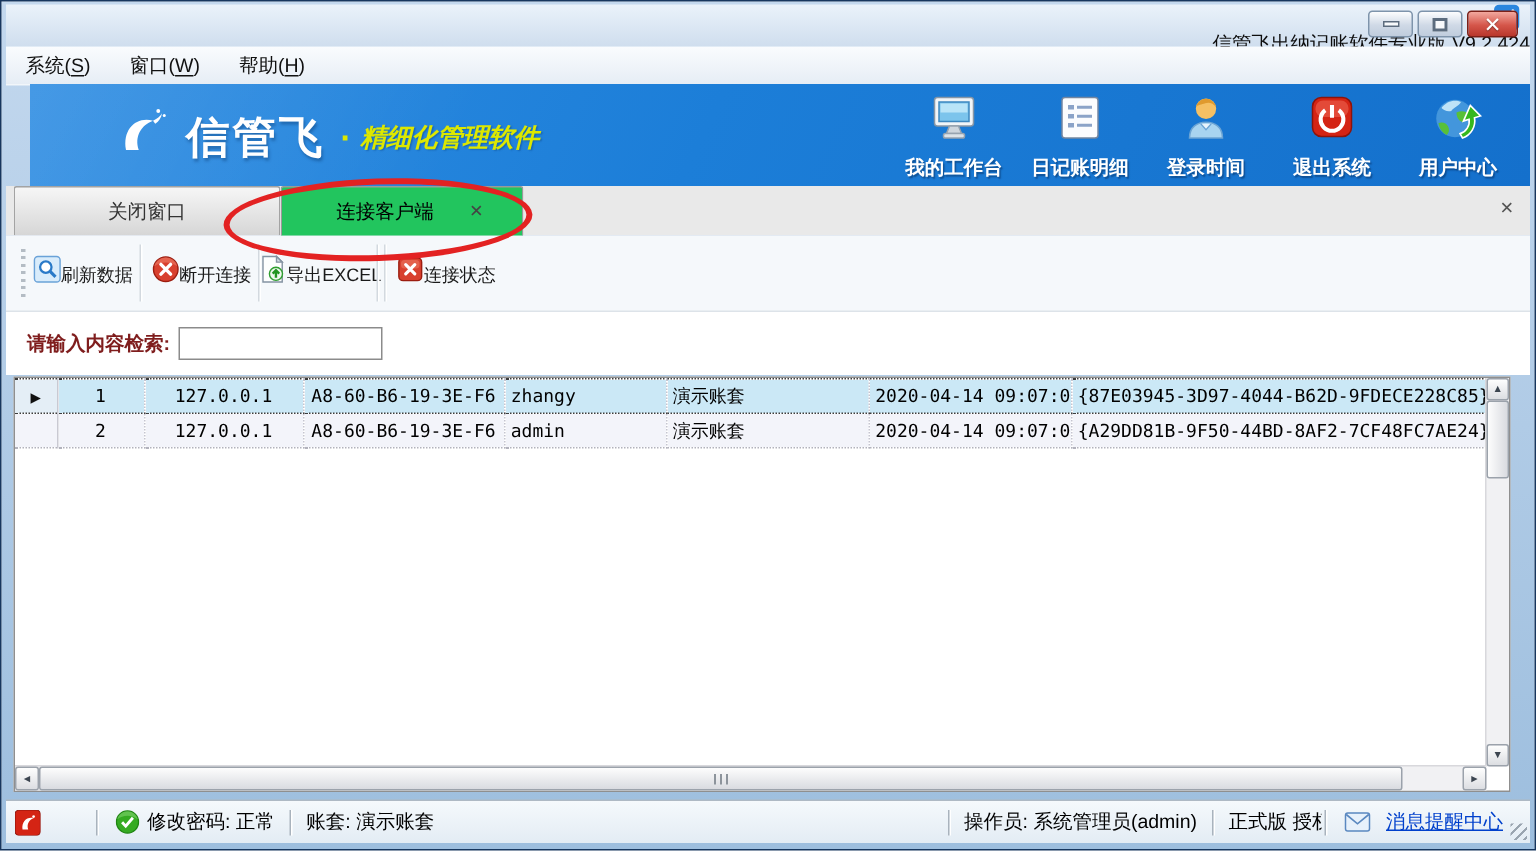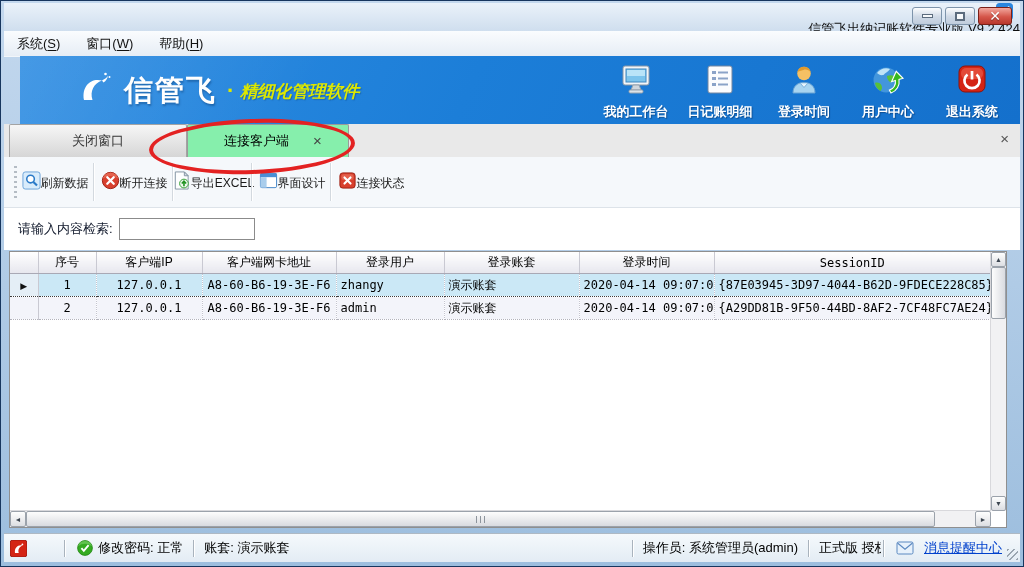--- a/index.html
+++ b/index.html
@@ -33,36 +33,36 @@
   .brand-sep{color:#dde800;font-size:22px;font-weight:bold;margin:0 6px 0 10px;}
   .brand-tag{color:#dde800;font-size:17px;font-weight:bold;font-style:italic;text-shadow:1px 1px 1px rgba(0,40,90,.3);}
   .banner-actions{position:absolute;right:6px;top:5px;display:flex;}
   .baction{width:84px;display:flex;flex-direction:column;align-items:center;justify-content:flex-end;height:60px;cursor:pointer;}
   .baction .lbl{font-size:13px;font-weight:bold;color:#fff;margin-top:3px;white-space:nowrap;text-shadow:1px 1px 1px rgba(0,30,70,.45);}
   
   .tabbar{position:absolute;top:123px;left:3px;right:3px;height:33px;background:#e9e9e9;}
   .tab{position:absolute;top:0;height:33px;box-sizing:border-box;border:1px solid #a3a3a3;border-bottom:none;
     border-radius:2px 2px 0 0;display:flex;align-items:center;justify-content:center;font-size:13px;color:#333;}
   .tab.inactive{left:5px;width:178px;background:linear-gradient(#f6f6f6,#d6d6d6);}
-  .tab.active{left:183px;width:162px;background:#86efac;border-color:#9a9a9a;color:#000;z-index:2;}
+  .tab.active{left:183px;width:162px;background:#22c55e;border-color:#9a9a9a;color:#000;z-index:2;}
   .tab.active .tlabel{margin-left:14px;}
   .tab-close{margin-left:20px;font-size:15px;color:#444;line-height:14px;padding:0 4px;}
   .panel-close{position:absolute;right:7px;top:5px;font-size:15px;color:#555;padding:1px 4px;}
   .annotation{position:absolute;left:148px;top:118px;width:198px;height:47px;border:4px solid #e32222;
     border-radius:50%;transform:rotate(-2deg);z-index:60;pointer-events:none;}
   
   .toolbar{position:absolute;top:156px;left:3px;right:3px;height:50px;background:#f5f8fb;
     border-bottom:1px solid #dde3e9;display:flex;align-items:center;}
   .tgrip{width:3px;height:32px;margin-left:10px;background:repeating-linear-gradient(#b4bcc4 0 2px,transparent 2px 5px);}
   .tbtn{width:72px;height:44px;margin-left:2px;display:flex;flex-direction:row;align-items:center;justify-content:center;cursor:pointer;}
   .tbtn .lbl{font-size:12px;color:#1a1a1a;margin-top:2px;white-space:nowrap;}
   .tsep{width:1px;height:38px;background:#d3d9df;box-shadow:1px 0 0 #fff;margin:0 2px;}
   
   .searchrow{position:absolute;top:207px;left:3px;right:3px;height:42px;background:#fff;display:flex;align-items:center;}
-  .search-label{font-size:13px;color:#0f172a;margin-left:14px;}
+  .search-label{font-size:13px;color:#7f1d1d;margin-left:14px;font-weight:bold;}
   .search-input{margin-left:6px;width:136px;height:22px;border:1px solid #8b8b8b;background:#fff;box-sizing:border-box;font-size:12px;padding:0 3px;}
   
   .gridwrap{position:absolute;top:250px;left:8px;right:16px;bottom:38px;border:1px solid #8f8f8f;background:#fff;}
   .tablearea{position:absolute;left:0;right:15px;top:0;bottom:16px;overflow:hidden;background:#fff;}
   table{border-collapse:collapse;table-layout:fixed;width:100%;}
   th{height:21px;font-size:12px;font-weight:normal;color:#000;background:linear-gradient(#ffffff,#e7e7ee);
     border-right:1px solid #c9c9d2;border-bottom:1px solid #a9a9b5;padding:0 2px;white-space:nowrap;overflow:hidden;}
   td{height:22px;font-size:12px;color:#000;padding:0 4px;white-space:nowrap;overflow:hidden;
     border-right:1px dotted #c4c4cf;}
   .mono{font-family:"DejaVu Sans Mono","Liberation Mono",monospace;font-size:12px;}
@@ -180,41 +180,41 @@
             <circle cx="16" cy="9.5" r="6.8" fill="#f5c064"></circle>
             <path d="M9.3 8.5 a6.8 6.8 0 0 1 13.4 0 c-2-3-5-3.4-7.2-2.6 c-2.6 1-4.8.8-6.2 2.6z" fill="#e09a2e"></path>
             <path d="M5 29 c0-7.5 5.2-10.5 11-10.5 s11 3 11 10.5 z" fill="#a8d4f0" stroke="#6ba4d4"></path>
             <path d="M12.5 19.5 l3.5 4 3.5-4" fill="#e8f4fc" stroke="#6ba4d4" stroke-width=".8"></path>
           </svg>
         </span>
         <span class="lbl">登录时间</span>
       </div>
       <div class="baction">
         <span>
+          <svg width="32" height="32" viewBox="0 0 32 32">
+            <rect x="3" y="2" width="26" height="26" rx="6" fill="#d42414" stroke="#8e130a"></rect>
+            <rect x="5" y="4" width="22" height="11" rx="5" fill="#ef6a56" opacity=".55"></rect>
+            <path d="M11.5 10.5 a7.6 7.6 0 1 0 9 0" fill="none" stroke="#fff" stroke-width="2.7"></path>
+            <line x1="16" y1="7" x2="16" y2="15.5" stroke="#fff" stroke-width="2.7"></line>
+          </svg>
+        </span>
+        <span class="lbl">退出系统</span>
+      </div>
+      <div class="baction">
+        <span>
           <svg width="34" height="32" viewBox="0 0 34 32">
             <circle cx="15" cy="16" r="12.5" fill="#4396dc"></circle>
             <path d="M6 9 c3-4.5 9-6 13-4 c-1.5 3-5 3.5-6.5 6 c-3 .5-5-.5-6.5-2z" fill="#bfe3f7"></path>
             <path d="M4 19 c2.5-1 5.5 0 6.5 2.5 c1 2 .5 4-1 5.5 c-3-1.5-5-4.5-5.5-8z" fill="#58c038"></path>
             <path d="M16 12 c3-1.5 7-1 9.5 1.5 c-1 2.5-3.5 3-5.5 5 c-2.5-1-4-3.5-4-6.5z" fill="#58c038"></path>
             <path d="M20 29 a12 12 0 0 0 8-13.5 l4-1.2 -6.8-7 -4.6 10.4 3.8-1.2 a8.6 8.6 0 0 1 -6 9.6 z" fill="#35b81e" stroke="#fff" stroke-width="1.1"></path>
           </svg>
         </span>
         <span class="lbl">用户中心</span>
       </div>
-      <div class="baction">
-        <span>
-          <svg width="32" height="32" viewBox="0 0 32 32">
-            <rect x="3" y="2" width="26" height="26" rx="6" fill="#d42414" stroke="#8e130a"></rect>
-            <rect x="5" y="4" width="22" height="11" rx="5" fill="#ef6a56" opacity=".55"></rect>
-            <path d="M11.5 10.5 a7.6 7.6 0 1 0 9 0" fill="none" stroke="#fff" stroke-width="2.7"></path>
-            <line x1="16" y1="7" x2="16" y2="15.5" stroke="#fff" stroke-width="2.7"></line>
-          </svg>
-        </span>
-        <span class="lbl">退出系统</span>
-      </div>
     </div>
   </div>
 
   <div class="tabbar">
     <div class="tab inactive">
       <span class="tlabel">关闭窗口</span>
     </div>
     <div class="tab active">
       <span class="tlabel">连接客户端</span>
       <span class="tab-close">×</span>
@@ -253,30 +253,20 @@
         <svg width="19" height="19" viewBox="0 0 20 20">
           <path d="M3.5 1 h9.5 l4 4 v14 h-13.5 z" fill="#fdfefe" stroke="#8493a2"></path>
           <path d="M13 1 l4 4 h-4 z" fill="#d7dfe7" stroke="#8493a2"></path>
           <circle cx="12.6" cy="13.2" r="4.6" fill="#eef7ee" stroke="#2f9e2f" stroke-width="1"></circle>
           <path d="M12.6 16 L12.6 11 M10.3 13.1 L12.6 10.7 L14.9 13.1" fill="none" stroke="#219421" stroke-width="1.7"></path>
         </svg>
       </span>
       <span class="lbl">导出EXCEL</span>
     </div>
     <span class="tsep"></span>
-    <div class="tbtn">
-      <span>
-        <svg width="19" height="19" viewBox="0 0 20 20">
-          <rect x="1.5" y="2.5" width="17" height="15" rx="1.5" fill="#fff" stroke="#3f83c6"></rect>
-          <rect x="1.5" y="2.5" width="17" height="4" fill="#4a8fd6"></rect>
-          <rect x="1.5" y="6.5" width="6.5" height="11" fill="#a9cdec"></rect>
-        </svg>
-      </span>
-      <span class="lbl">界面设计</span>
-    </div>
     <span class="tsep"></span>
     <div class="tbtn">
       <span>
         <svg width="19" height="19" viewBox="0 0 20 20">
           <rect x="2" y="2" width="16" height="16" rx="3" fill="#d8402e" stroke="#9c1d10"></rect>
           <rect x="3.5" y="3.5" width="13" height="6" rx="2.5" fill="#ef7c66" opacity=".55"></rect>
           <path d="M6.8 6.8 L13.2 13.2 M13.2 6.8 L6.8 13.2" stroke="#fff" stroke-width="2.2" stroke-linecap="round"></path>
         </svg>
       </span>
       <span class="lbl">连接状态</span>
@@ -295,30 +285,20 @@
           <col style="width:28px">
             <col style="width:58px">
             <col style="width:106px">
             <col style="width:134px">
           <col style="width:108px">
             <col style="width:135px">
             <col style="width:135px">
             <col>
         </colgroup>
         <tbody>
-            <tr>
-          <th class="selcell"></th>
-          <th>序号</th>
-          <th>客户端IP</th>
-          <th>客户端网卡地址</th>
-          <th>登录用户</th>
-          <th>登录账套</th>
-          <th>登录时间</th>
-          <th class="mono">SessionID</th>
-        </tr>
         <tr class="sel">
           <td class="selcell"><span class="marker">▶</span></td>
           <td class="mono c-center">1</td>
           <td class="mono c-center">127.0.0.1</td>
           <td class="mono c-center">A8-60-B6-19-3E-F6</td>
           <td class="mono">zhangy</td>
           <td>演示账套</td>
           <td class="mono c-center">2020-04-14 09:07:02</td>
           <td class="mono c-center">{87E03945-3D97-4044-B62D-9FDECE228C85}</td>
         </tr>

